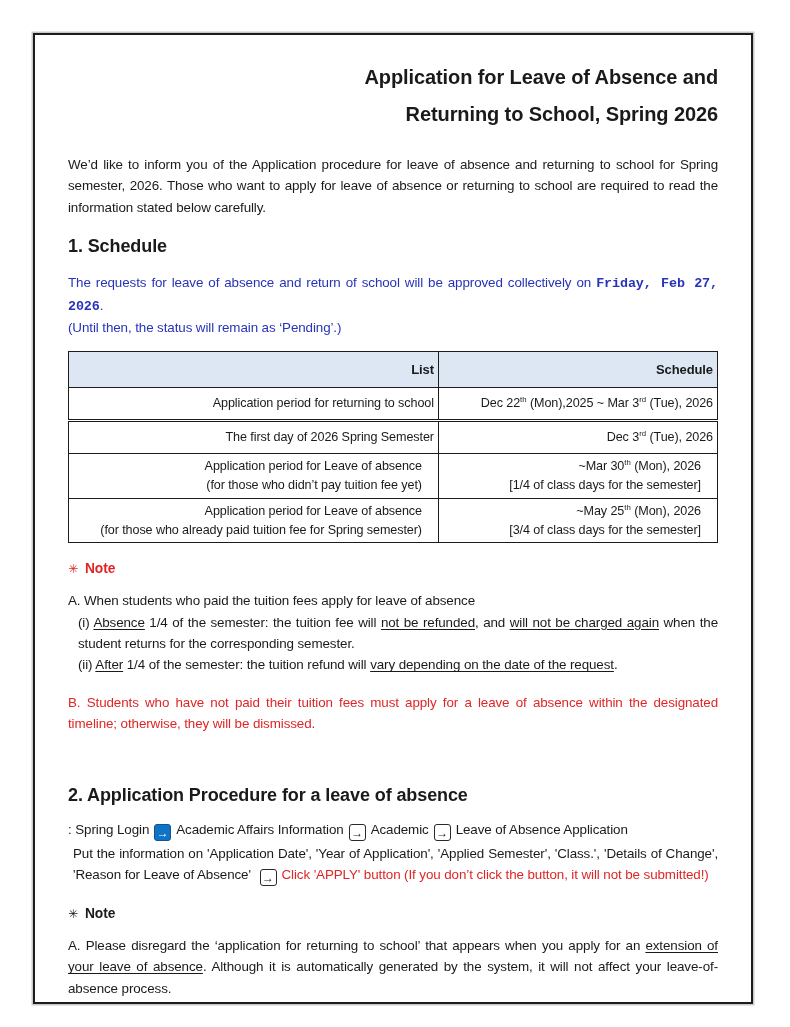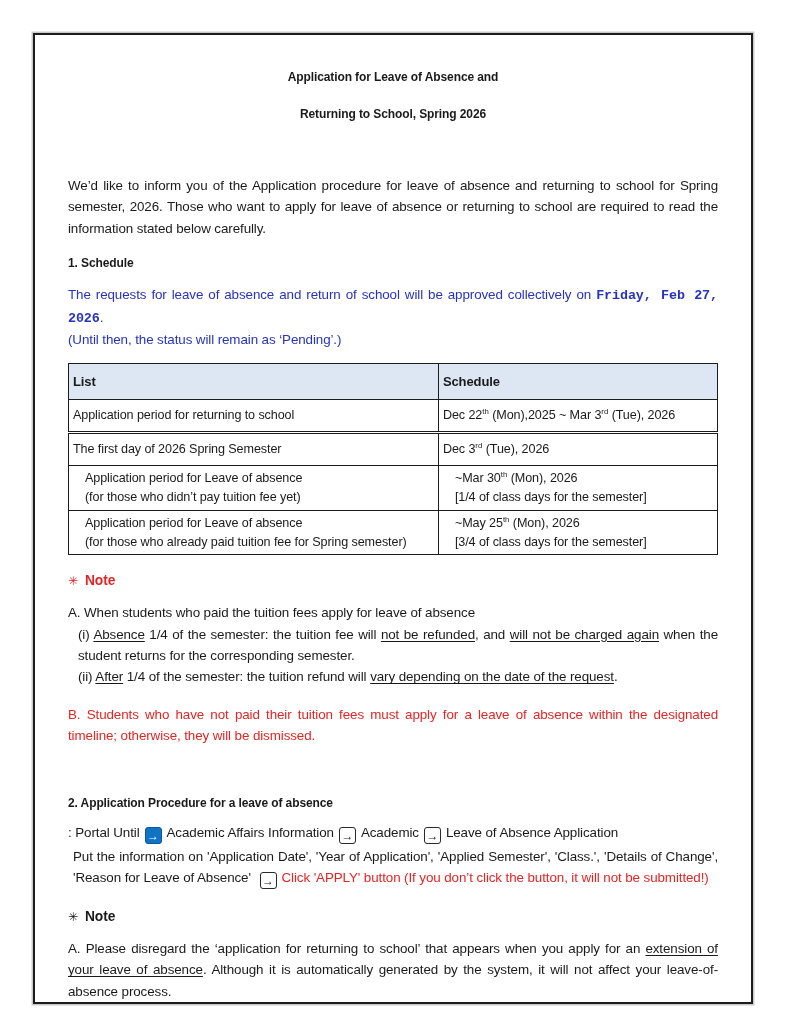--- a/index.html
+++ b/index.html
@@ -24,45 +24,45 @@
     overflow: hidden;
   }
   .content {
     padding: 22px 33px 0 33px;
     font-size: 13.4px;
     line-height: 1.6;
     letter-spacing: -0.1px;
   }
   .title {
     margin: 2px 0 0 0;
-    text-align: center;
-    font-size: 12px;
+    text-align: right;
+    font-size: 20px;
     line-height: 37px;
     font-weight: 700;
   }
   .title-line { display: block; }
   .para { margin: 0; text-align: justify; }
-  .intro { margin-top: 42px; }
+  .intro { margin-top: 21px; }
   .section-heading {
-    font-size: 12px;
+    font-size: 18px;
     font-weight: 700;
     margin: 15px 0 0 0;
     line-height: 1.5;
   }
   .notice { margin-top: 12px; color: var(--accent-blue, #2733B8); }
   .schedule-table {
     width: 100%;
     margin-top: 12px;
     border-collapse: collapse;
     font-size: 12.6px;
     line-height: 1.5;
   }
   .schedule-table th, .schedule-table td {
     border: 1px solid #1c1c1c;
-    text-align: left;
+    text-align: right;
     vertical-align: middle;
     padding: 6px 4px;
   }
   .schedule-table th {
     background: var(--table-header-bg, #DDE7F3);
     font-weight: 700;
     font-size: 13px;
     padding: 8px 4px;
   }
   .schedule-table .col-list { width: 57%; }
@@ -174,21 +174,21 @@
 
     <p class="para mt14">A. When students who paid the tuition fees apply for leave of absence</p>
     <div class="indent-block">
       <p class="para"><span>(i) </span><span class="u">Absence</span><span> 1/4 of the semester: the tuition fee will </span><span class="u">not be refunded</span><span>, and </span><span class="u">will not be charged again</span><span> when the student returns for the corresponding semester.</span></p>
       <p class="para"><span>(ii) </span><span class="u">After</span><span> 1/4 of the semester: the tuition refund will </span><span class="u">vary depending on the date of the request</span><span>.</span></p>
     </div>
     <p class="para mt16 red-text">B. Students who have not paid their tuition fees must apply for a leave of absence within the designated timeline; otherwise, they will be dismissed.</p>
 
     <h2 class="section-heading big-gap">2. Application Procedure for a leave of absence</h2>
 
-    <p class="para mt14"><span>: Portal Until</span><span class="step-box blue"><span>→</span></span><span>Academic Affairs Information</span><span class="step-box"><span>→</span></span><span>Academic</span><span class="step-box"><span>→</span></span><span>Leave of Absence Application</span></p>
+    <p class="para mt14"><span>: Spring Login</span><span class="step-box blue"><span>→</span></span><span>Academic Affairs Information</span><span class="step-box"><span>→</span></span><span>Academic</span><span class="step-box"><span>→</span></span><span>Leave of Absence Application</span></p>
 
     <p class="para hang" style="margin-top:2px"><span>Put the information on 'Application Date', 'Year of Application', 'Applied Semester', 'Class.', 'Details of Change', 'Reason for Leave of Absence' </span><span class="step-box"><span>→</span></span><span class="red-text">Click 'APPLY' button (If you don’t click the button, it will not be submitted!)</span></p>
 
     <h3 class="note-heading mt18"><span class="note-symbol">✳</span><span>Note</span></h3>
 
     <p class="para mt14"><span>A. Please disregard the ‘application for returning to school’ that appears when you apply for an </span><span class="u">extension of your leave of absence</span><span>. Although it is automatically generated by the system, it will not affect your leave-of-absence process.</span></p>
 
   </div>
 </div>
 

